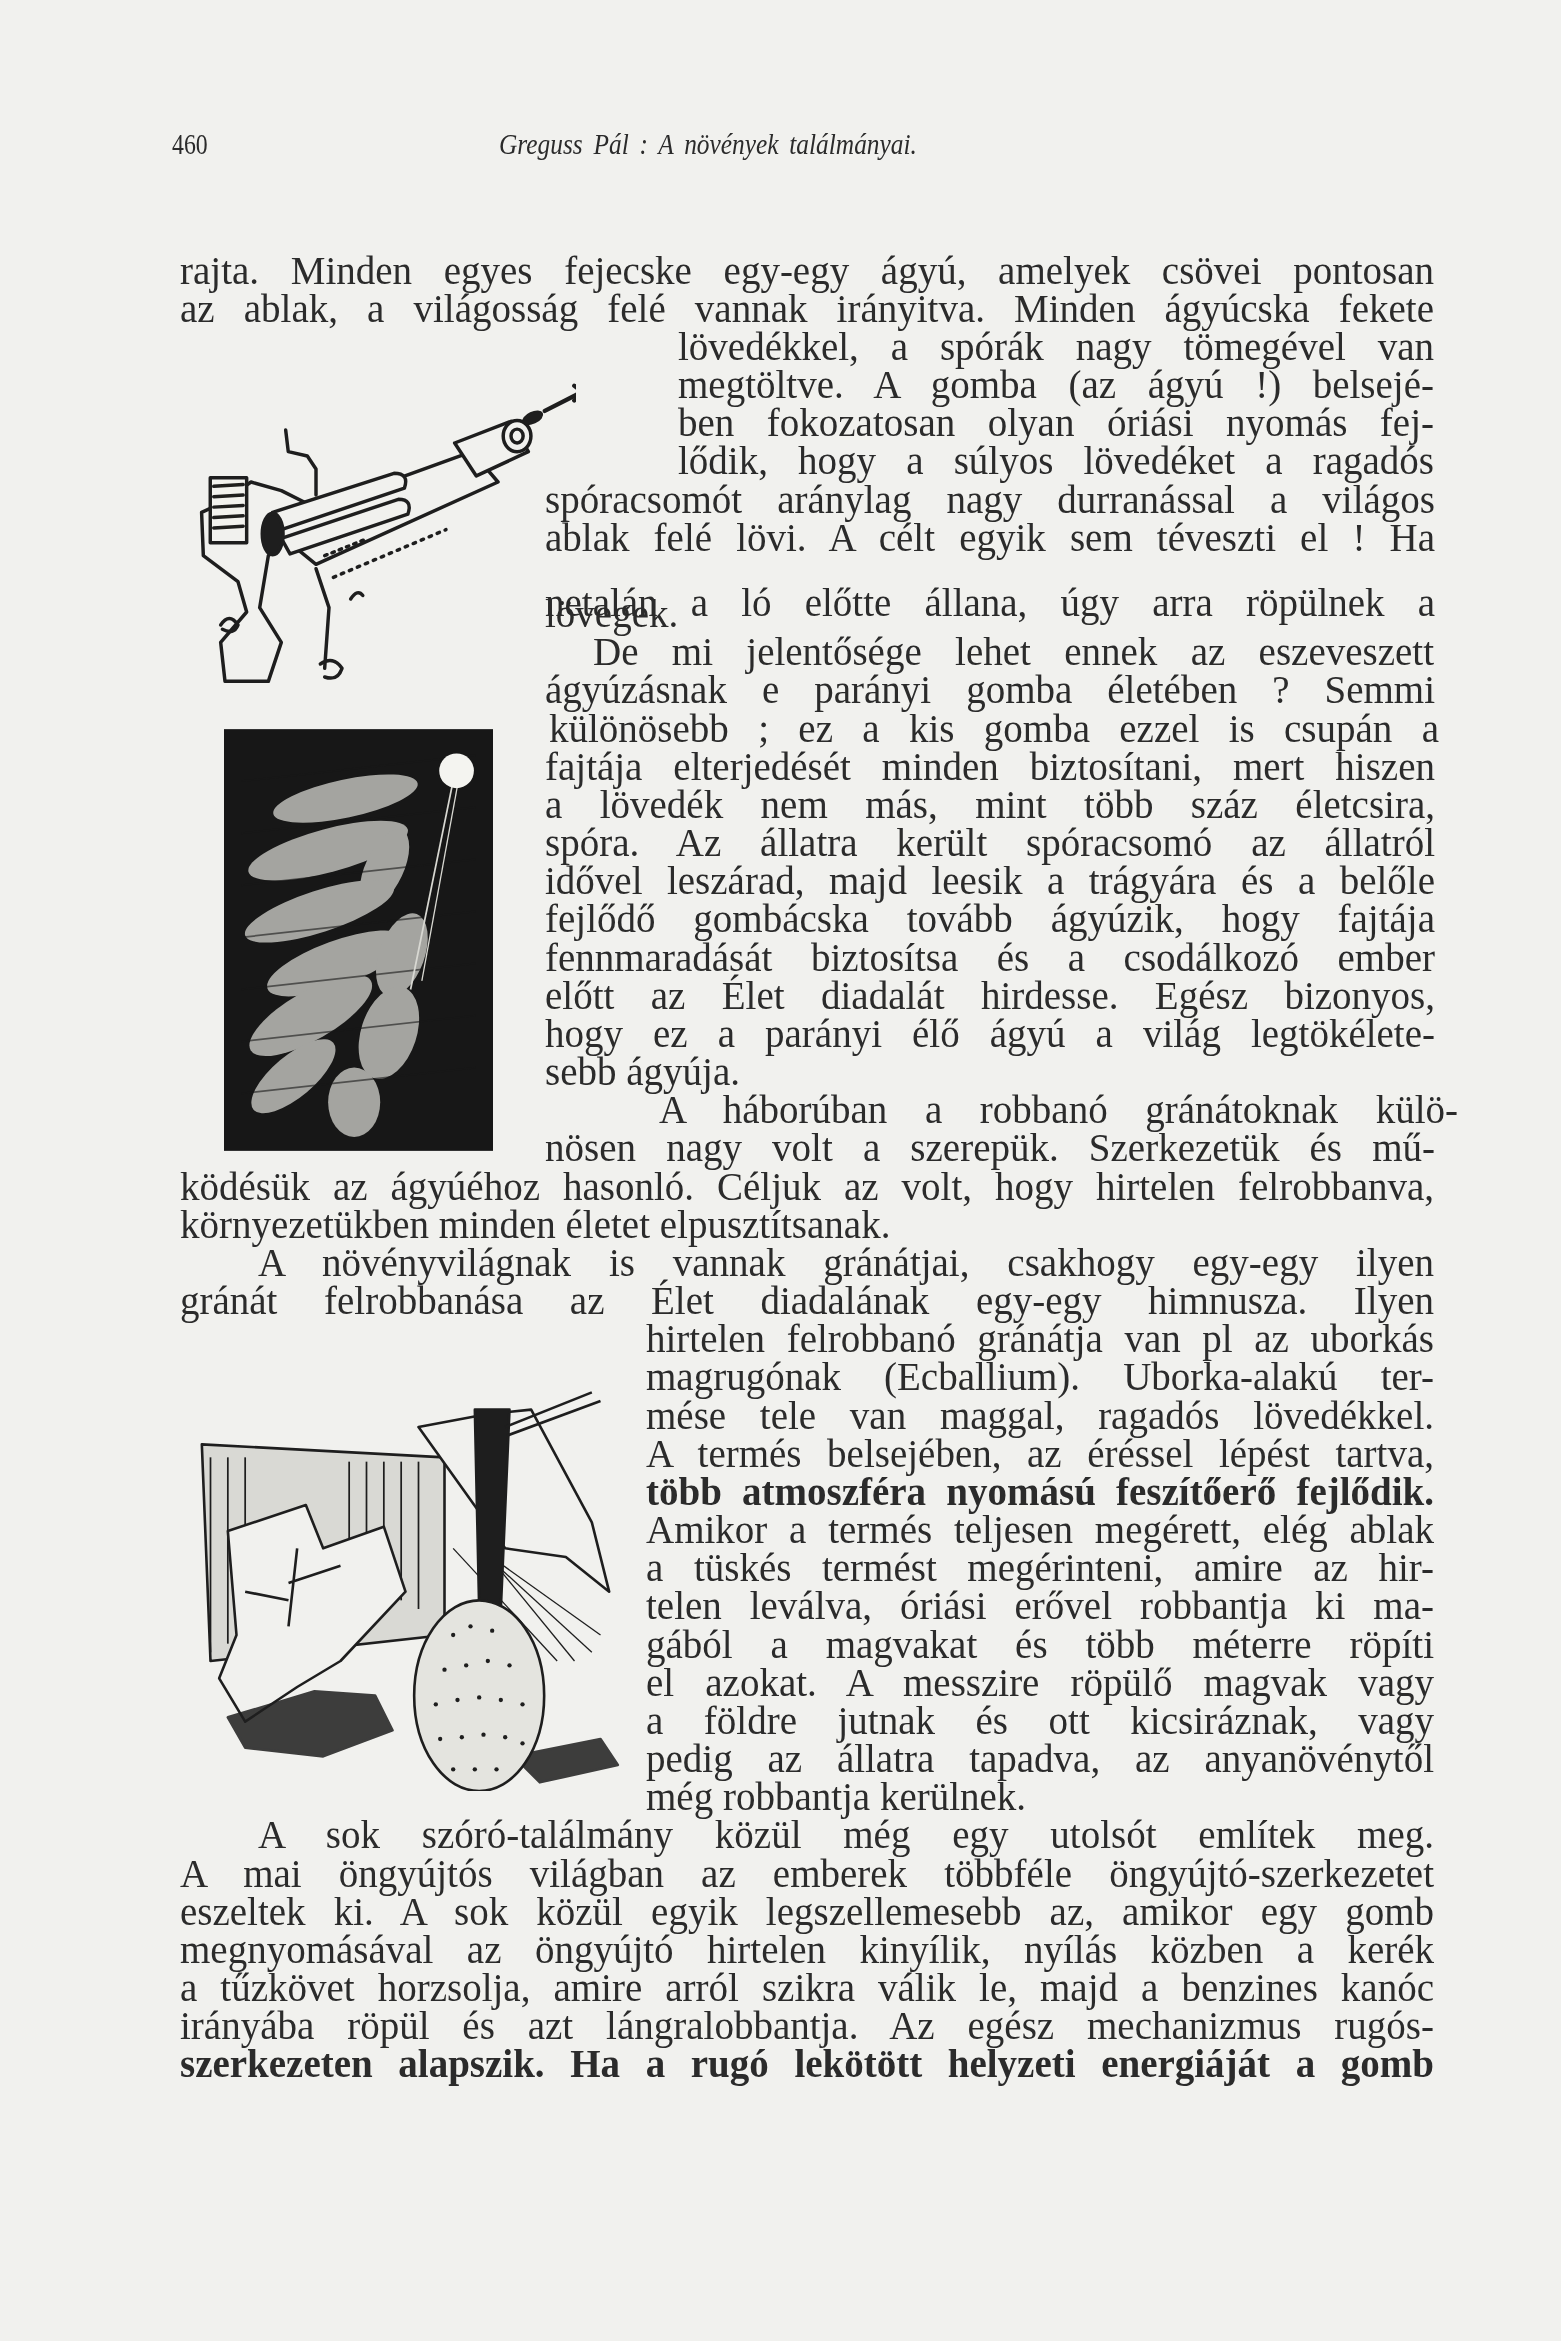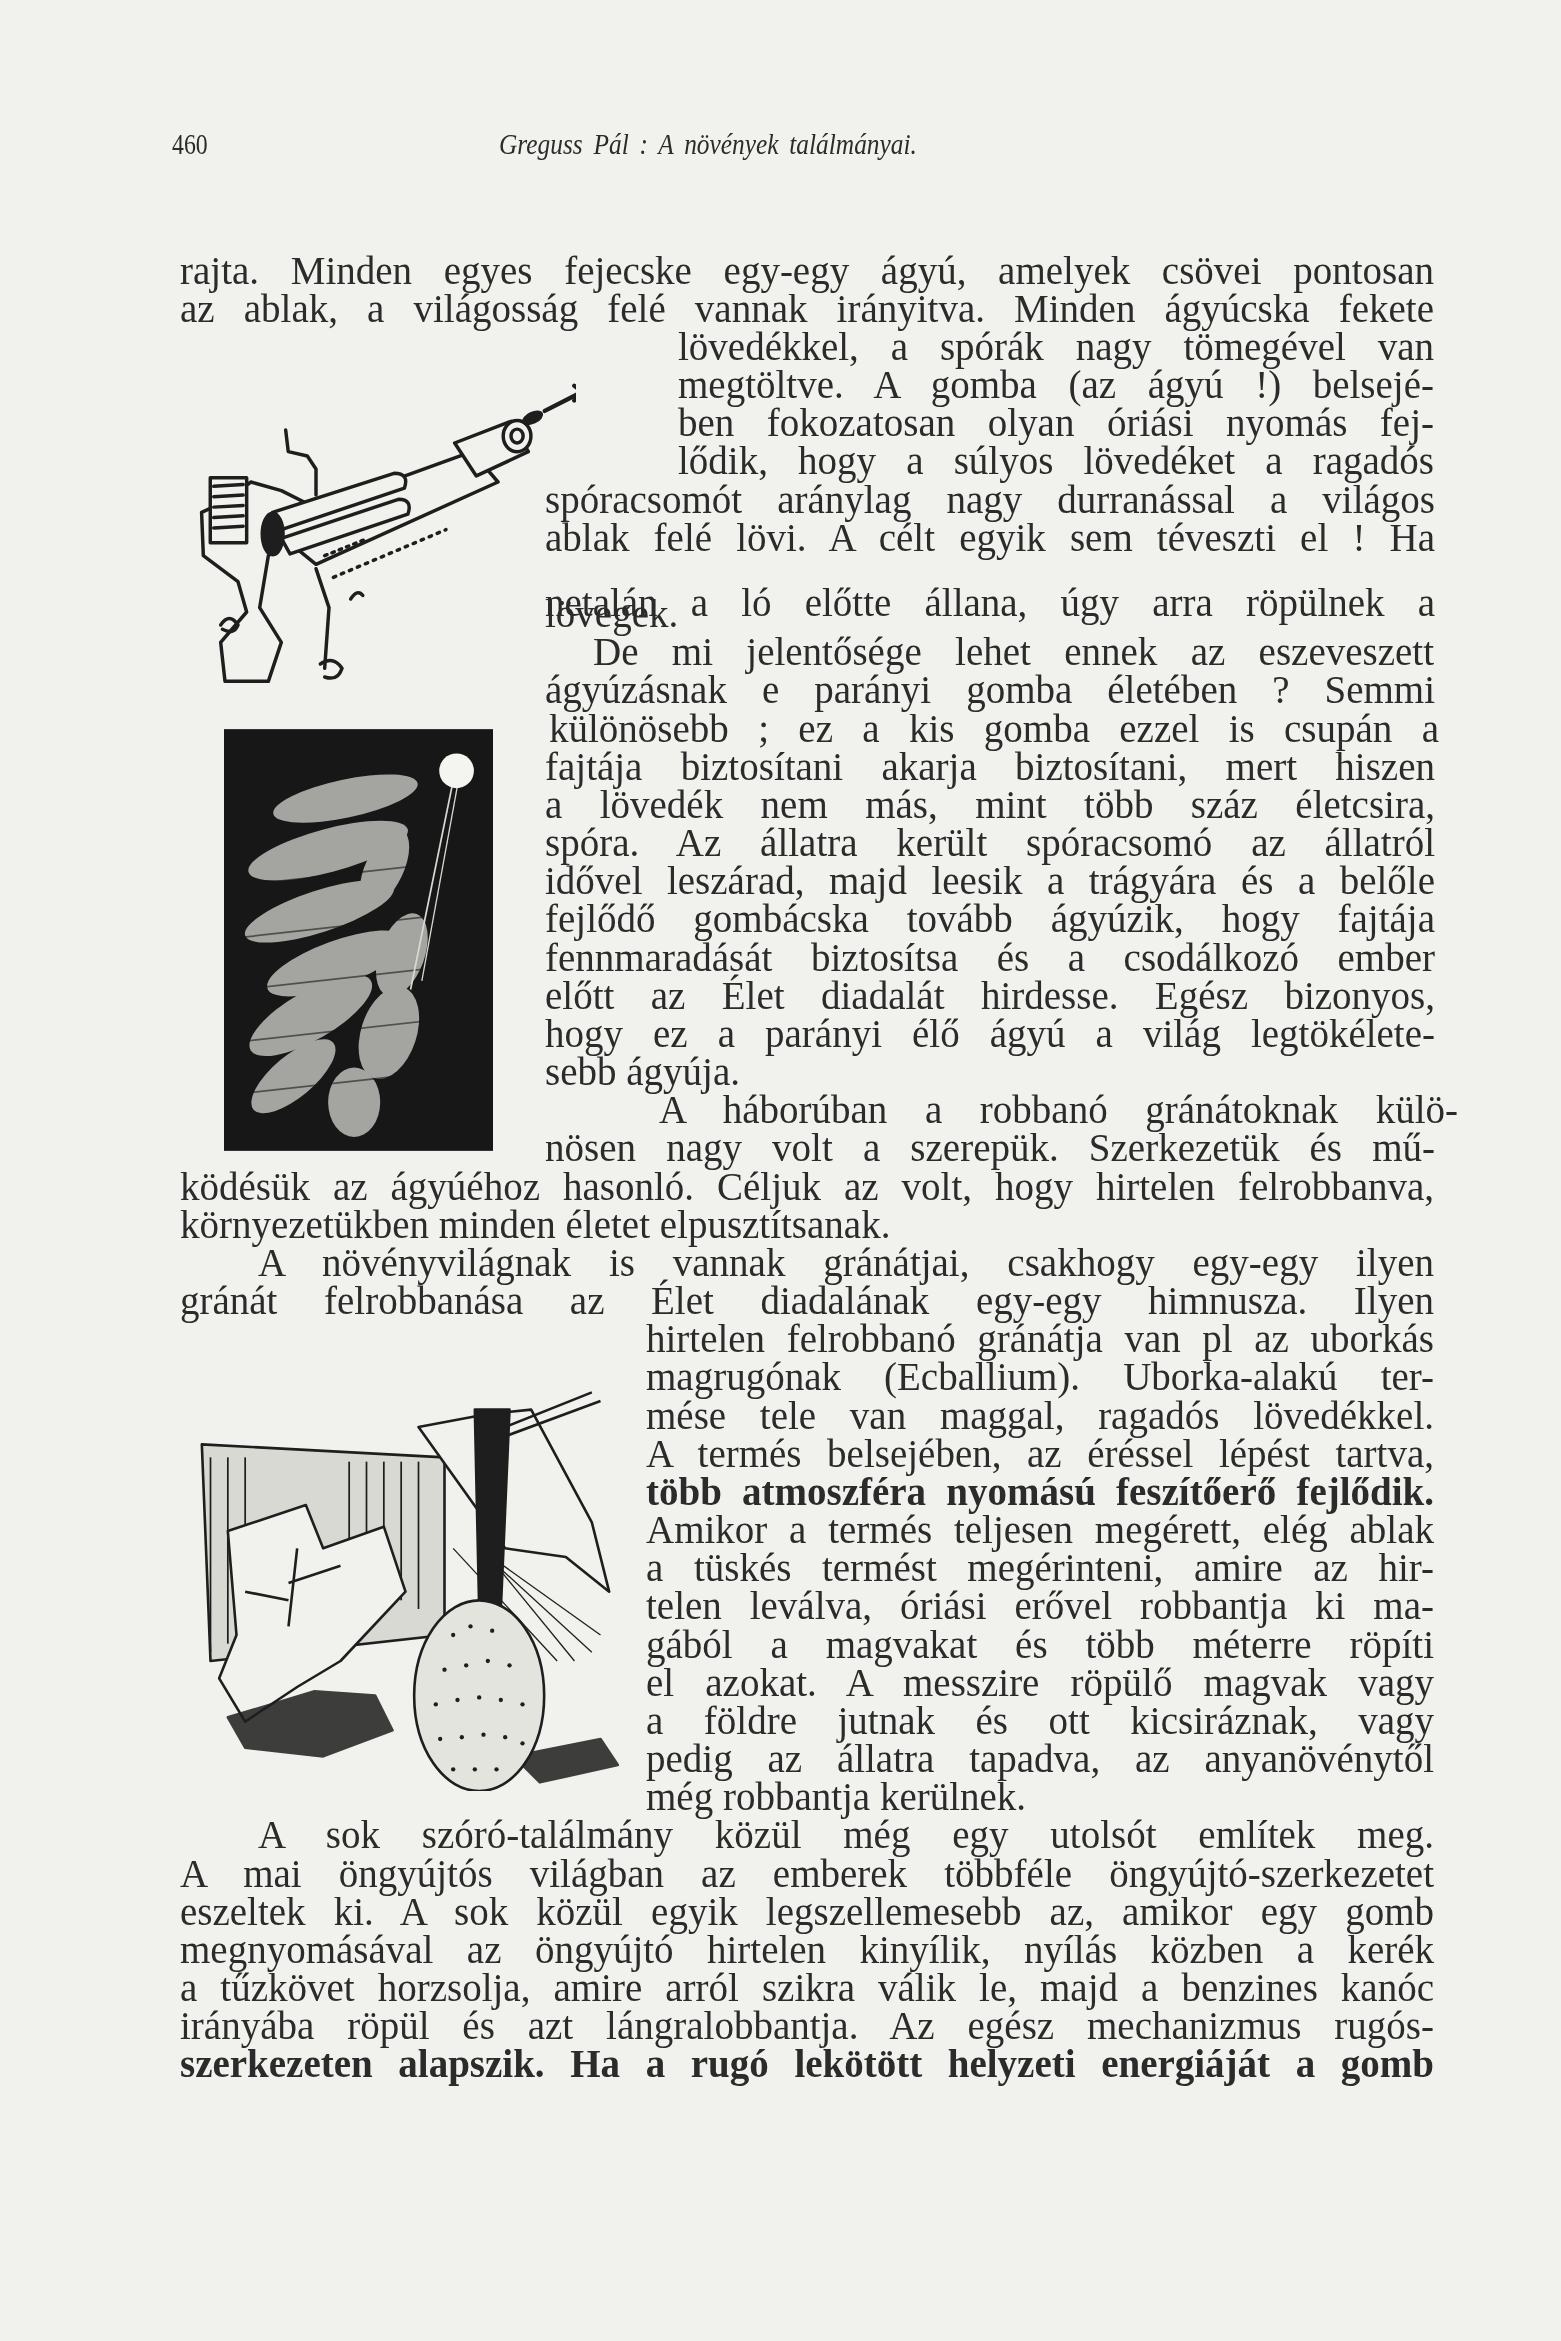--- a/index.html
+++ b/index.html
@@ -51,21 +51,21 @@
     <div class="line" style="left: 678px; top: 366px; width: 756px;">megtöltve. A gomba (az ágyú !) belsejé-</div>
     <div class="line" style="left: 678px; top: 404px; width: 756px;">ben fokozatosan olyan óriási nyomás fej-</div>
     <div class="line" style="left: 678px; top: 442px; width: 756px;">lődik, hogy a súlyos lövedéket a ragadós</div>
     <div class="line" style="left: 545px; top: 481px; width: 890px;">spóracsomót aránylag nagy durranással a világos</div>
     <div class="line" style="left: 545px; top: 519px; width: 890px;">ablak felé lövi. A célt egyik sem téveszti el ! Ha</div>
     <div class="line" style="left: 545px; top: 584px; width: 890px;">netalán a ló előtte állana, úgy arra röpülnek a</div>
     <div class="line last" style="left: 545px; top: 595px; width: 890px;">lövegek.</div>
     <div class="line" style="left: 593px; top: 633px; width: 841px;">De mi jelentősége lehet ennek az eszeveszett</div>
     <div class="line" style="left: 545px; top: 671px; width: 890px;">ágyúzásnak e parányi gomba életében ? Semmi</div>
     <div class="line" style="left: 549px; top: 710px; width: 890px;">különösebb ; ez a kis gomba ezzel is csupán a</div>
-    <div class="line" style="left: 545px; top: 748px; width: 890px;">fajtája biztosítani akarja biztosítani, mert hiszen</div>
+    <div class="line" style="left: 545px; top: 748px; width: 890px;">fajtája elterjedését minden biztosítani, mert hiszen</div>
     <div class="line" style="left: 545px; top: 786px; width: 890px;">a lövedék nem más, mint több száz életcsira,</div>
     <div class="line" style="left: 545px; top: 824px; width: 890px;">spóra. Az állatra került spóracsomó az állatról</div>
     <div class="line" style="left: 545px; top: 862px; width: 890px;">idővel leszárad, majd leesik a trágyára és a belőle</div>
     <div class="line" style="left: 545px; top: 900px; width: 890px;">fejlődő gombácska tovább ágyúzik, hogy fajtája</div>
     <div class="line" style="left: 545px; top: 939px; width: 890px;">fennmaradását biztosítsa és a csodálkozó ember</div>
     <div class="line" style="left: 545px; top: 977px; width: 890px;">előtt az Élet diadalát hirdesse. Egész bizonyos,</div>
     <div class="line" style="left: 545px; top: 1015px; width: 890px;">hogy ez a parányi élő ágyú a világ legtökélete-</div>
     <div class="line last" style="left: 545px; top: 1053px; width: 890px;">sebb ágyúja.</div>
     <div class="line" style="left: 659px; top: 1091px; width: 799px;">A háborúban a robbanó gránátoknak külö-</div>
     <div class="line" style="left: 545px; top: 1129px; width: 890px;">nösen nagy volt a szerepük. Szerkezetük és mű-</div>

